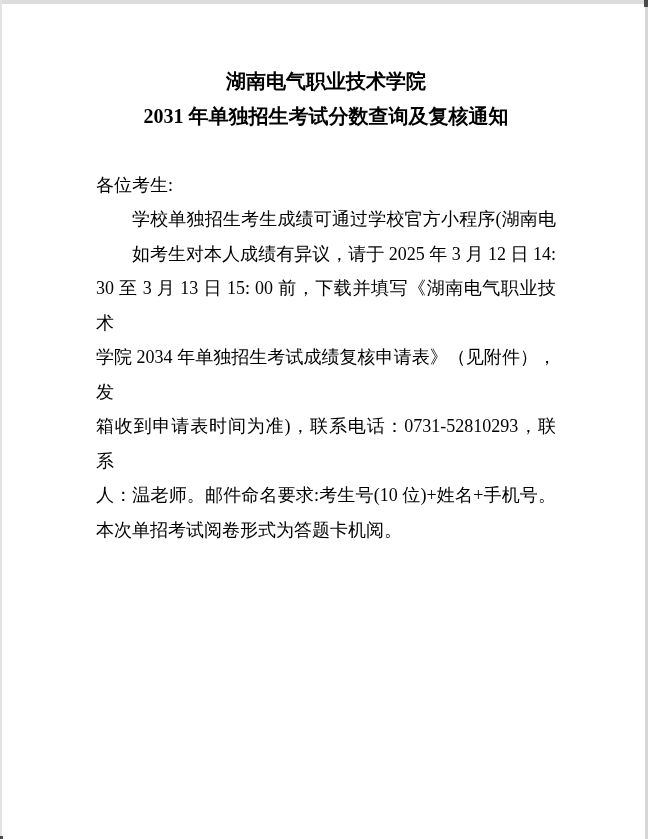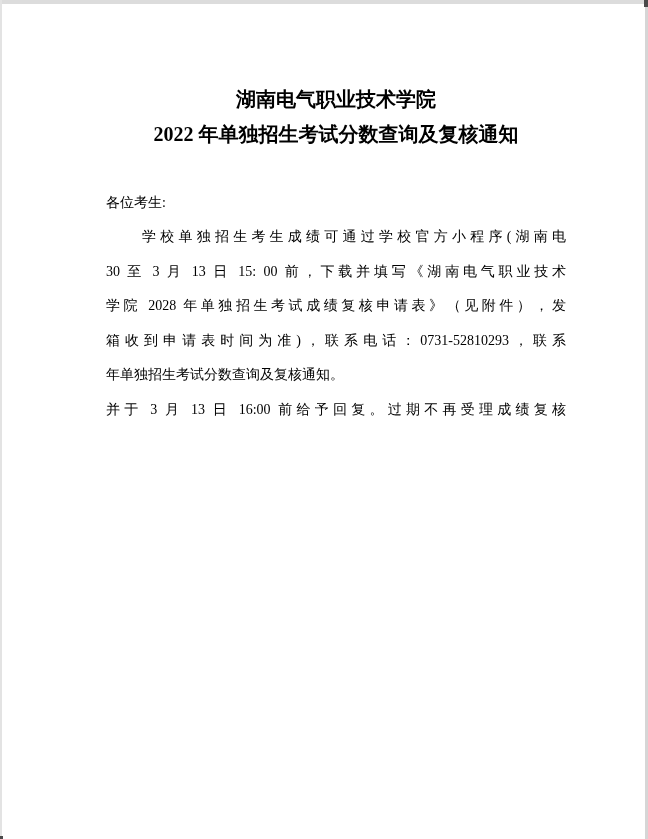--- a/index.html
+++ b/index.html
@@ -33,37 +33,36 @@
     position: absolute; top: 0; right: 0;
     width: 4px; height: 7px; background: #4a4a4a;
   }
   .corner-mark-bl {
     position: absolute; bottom: 0; left: 0;
     width: 3px; height: 3px; background: #4a4a4a;
   }
   
   .content {
     position: absolute;
-    top: 82px;
+    top: 64px;
     left: 96px;
     width: 460px;
-    margin-left: 10px;
   }
   .title-line {
     font-size: 20px;
     line-height: 34.5px;
     font-weight: bold;
     text-align: center;
     white-space: nowrap;
   }
   .blank-line {
     height: 34.5px;
   }
   .line {
-    font-size: 14px;
+    font-size: 18px;
     line-height: 34.5px;
     white-space: nowrap;
   }
   .line.full {
     white-space: normal;
     text-align: justify;
     text-align-last: justify;
     text-justify: inter-character;
   }
   .line.indent {
@@ -79,25 +78,26 @@
 
 <div class="page">
   <div class="top-edge"></div>
   <div class="left-edge"></div>
   <div class="right-edge"></div>
   <div class="corner-mark-tr"></div>
   <div class="corner-mark-bl"></div>
 
   <div class="content">
     <div class="title-line">湖南电气职业技术学院</div>
-    <div class="title-line">2022 年单独招生考试分数查询及复核通知</div>
+    <div class="title-line">2031 年单独招生考试分数查询及复核通知</div>
     <div class="blank-line"></div>
     <div class="line">各位考生:</div>
     <div>
         <div class="line full indent">学校单独招生考生成绩可通过学校官方小程序(湖南电</div>
+        <div class="line full indent">如考生对本人成绩有异议，请于 2025 年 3 月 12 日 14:</div>
         <div class="line full">30 至 3 月 13 日 15: 00 前，下载并填写《湖南电气职业技术</div>
-        <div class="line full">学院 2028 年单独招生考试成绩复核申请表》（见附件），发</div>
+        <div class="line full">学院 2034 年单独招生考试成绩复核申请表》（见附件），发</div>
         <div class="line full">箱收到申请表时间为准)，联系电话：0731-52810293，联系</div>
-        <div class="line">年单独招生考试分数查询及复核通知。</div>
-        <div class="line full">并于 3 月 13 日 16:00 前给予回复。过期不再受理成绩复核</div>
+        <div class="line full">人：温老师。邮件命名要求:考生号(10 位)+姓名+手机号。</div>
+        <div class="line">本次单招考试阅卷形式为答题卡机阅。</div>
       </div>
   </div>
 </div>
 
 </body></html>

